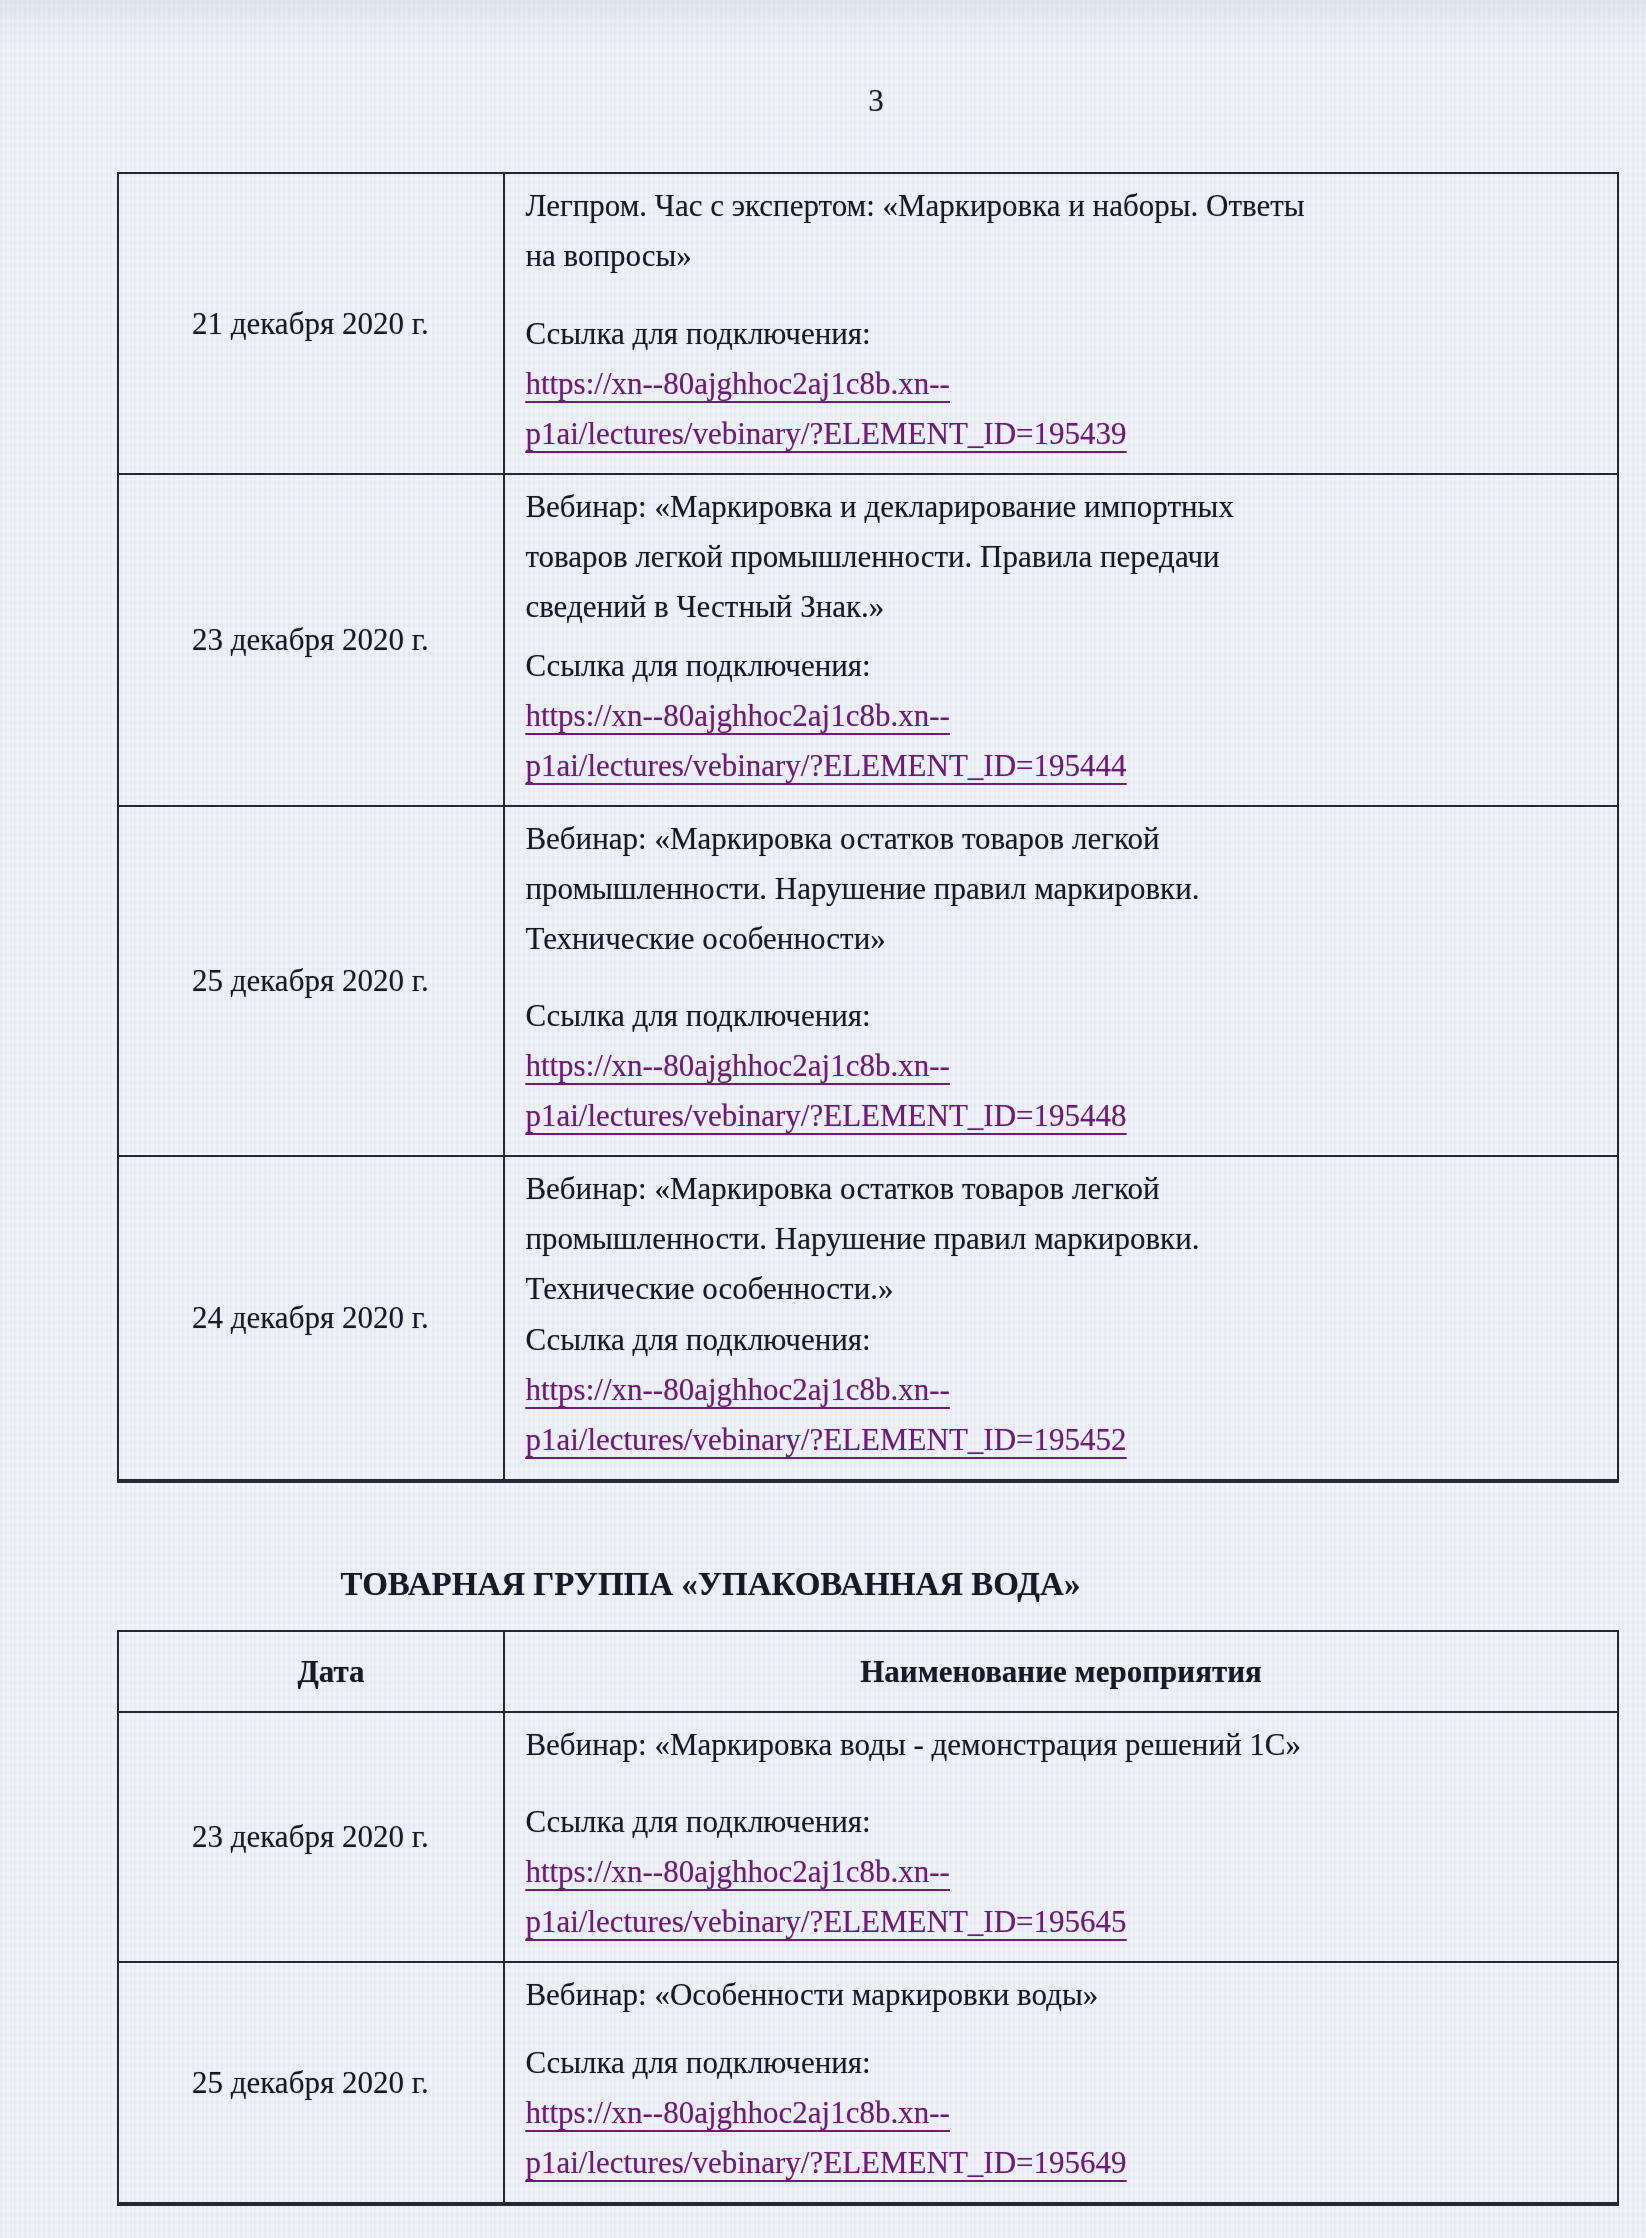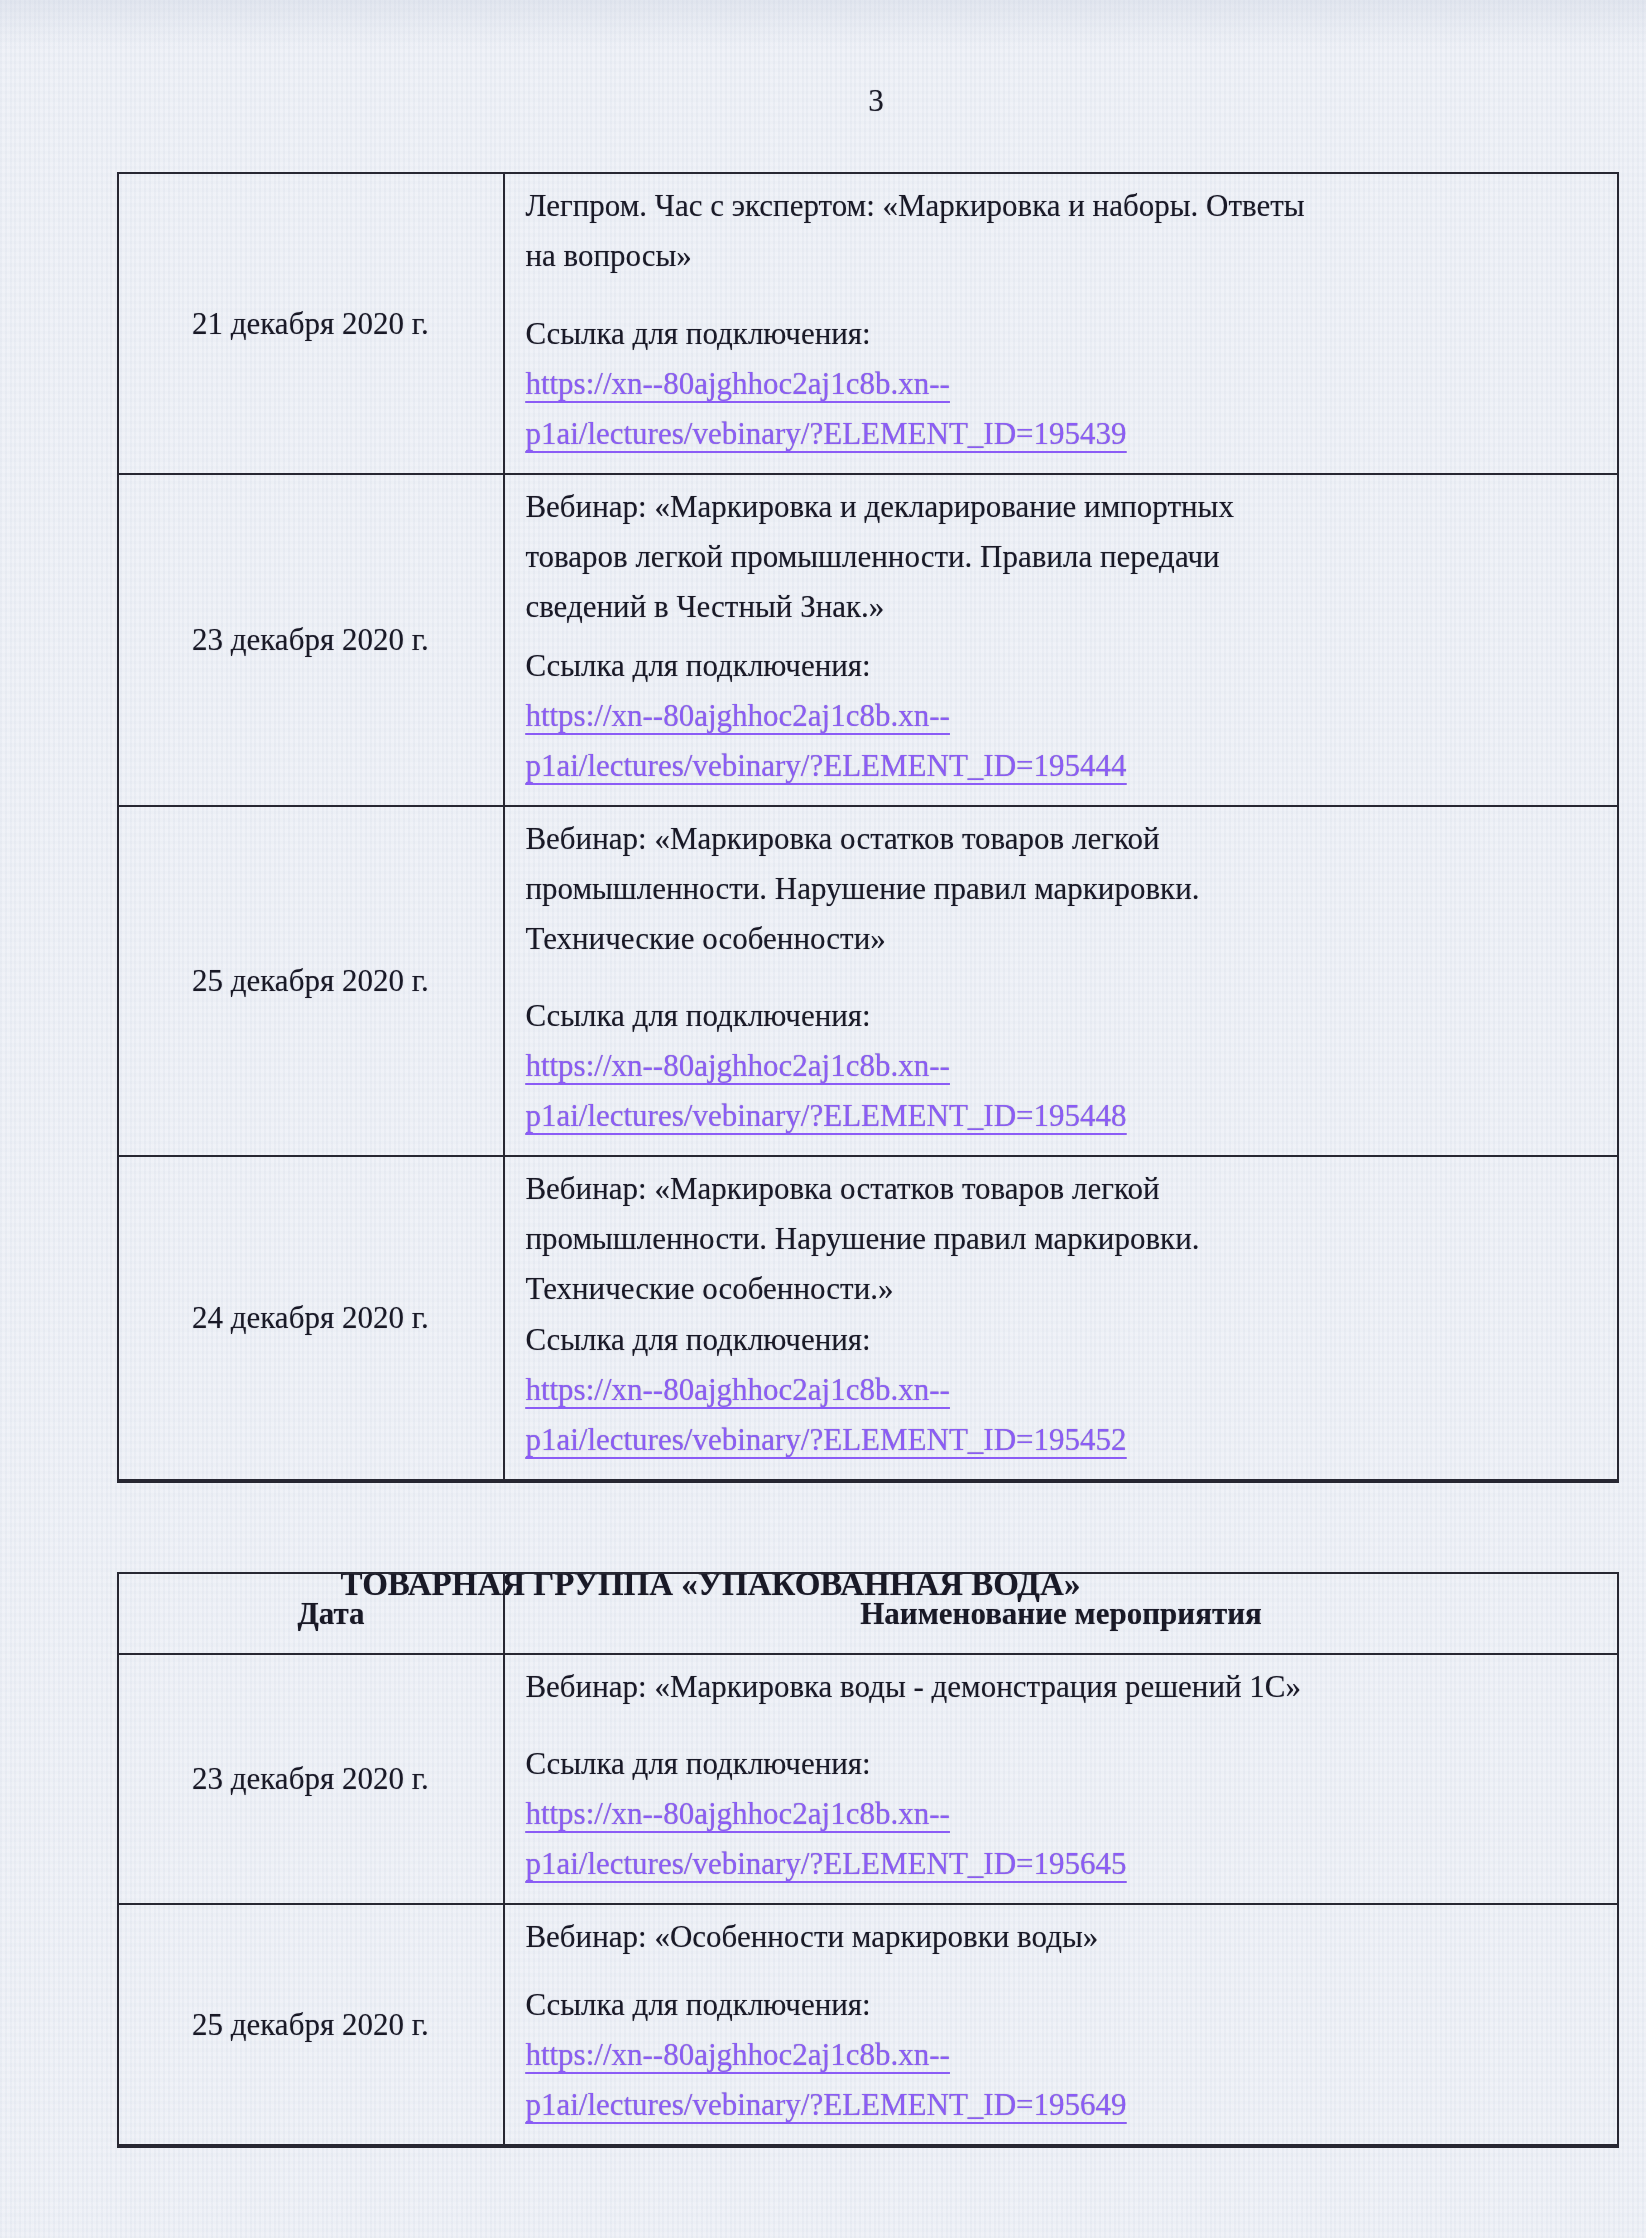--- a/index.html
+++ b/index.html
@@ -25,21 +25,21 @@
     position:absolute; top:83px; left:835px; width:82px;
     text-align:center; font-size:31px;
   }
   .tbl {
     position:absolute; left:117px; width:1498px;
     border:2.7px solid #272732;
     border-bottom-width:4.8px;
     background:transparent;
   }
   .tbl-1 { top:172px; border-top-width:2.7px; }
-  .tbl-2 { top:1572px; border-top-width:2px; }
+  .tbl-2 { top:1630px; border-top-width:2px; }
   .row { display:flex; overflow:hidden; }
   .row + .row { border-top:2px solid #272732; }
   
   .r1a { height:299px; } .r1b { height:330px; } .r1c { height:348px; } .r1d { height:322px; }
   
   .hrow { height:79px; }
   .r2a { height:248px; } .r2b { height:239px; }
 
   .cell { box-sizing:border-box; overflow:hidden; }
   .date-col {
@@ -56,21 +56,21 @@
     display:flex; flex-direction:column; justify-content:space-between;
     font-size:31px; line-height:50px;
   }
   .title-line { white-space:nowrap; }
   .link-label { }
   .url-line {
     display:block;
     text-decoration:underline;
     text-decoration-thickness:2px;
     text-underline-offset:6.8px;
-    color:#8b5cf6;
+    color:#701a75;
     white-space:nowrap;
   }
   a.url { cursor:pointer; }
   .hcell {
     display:flex; align-items:center; justify-content:center;
     font-weight:bold; font-size:31px;
   }
   .hcell.date-col { padding-left:0; }
   .section-heading {
     position:absolute; top:1566px; left:0; width:1421px;

